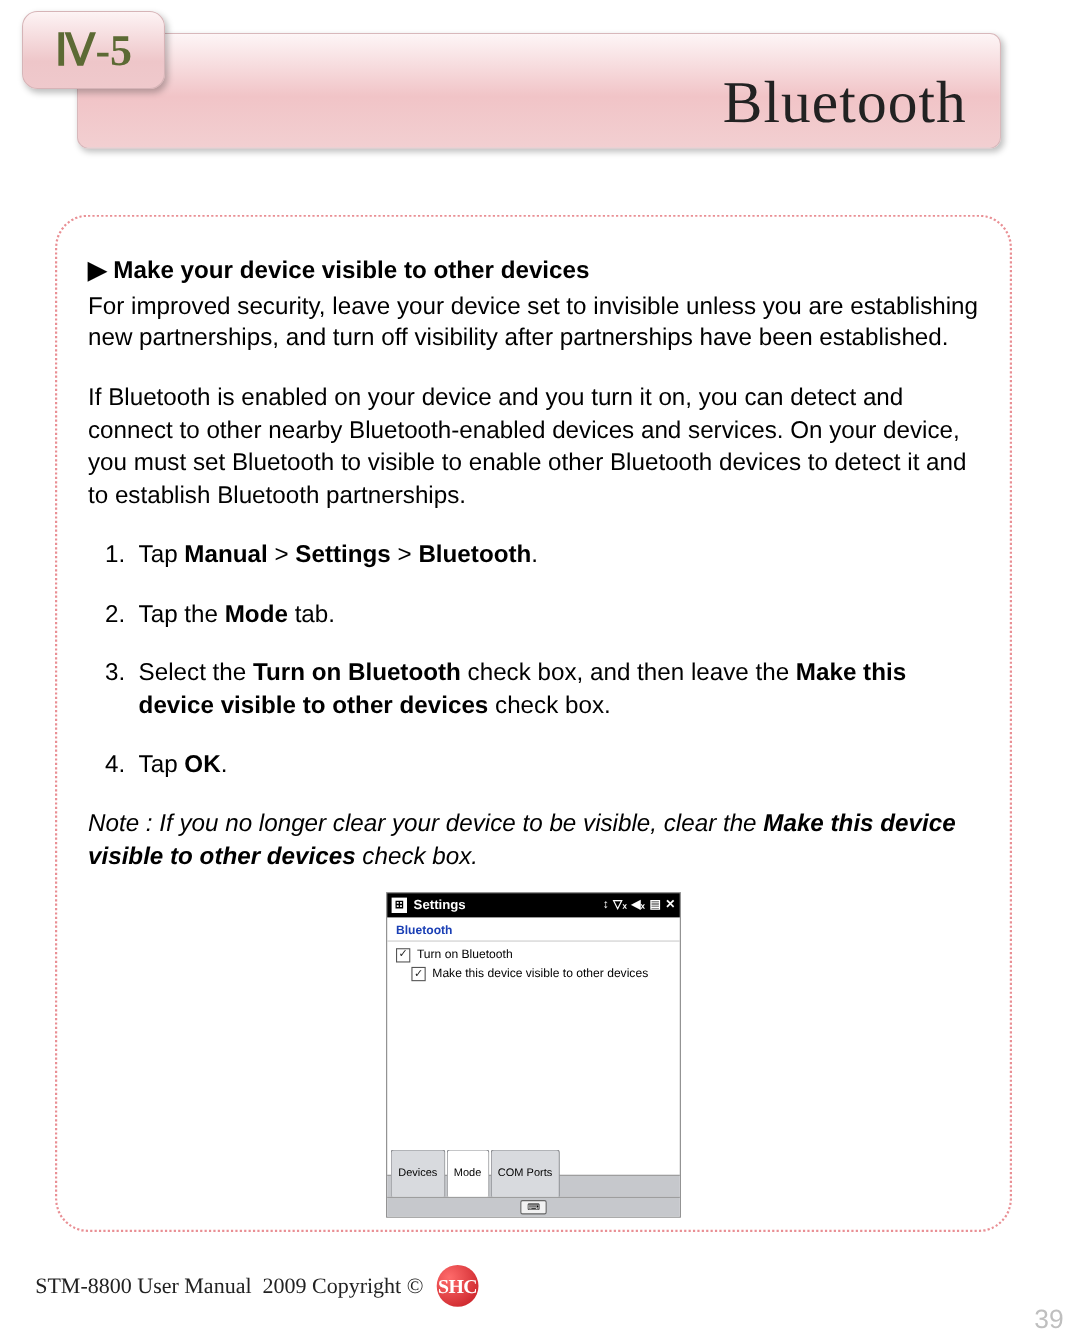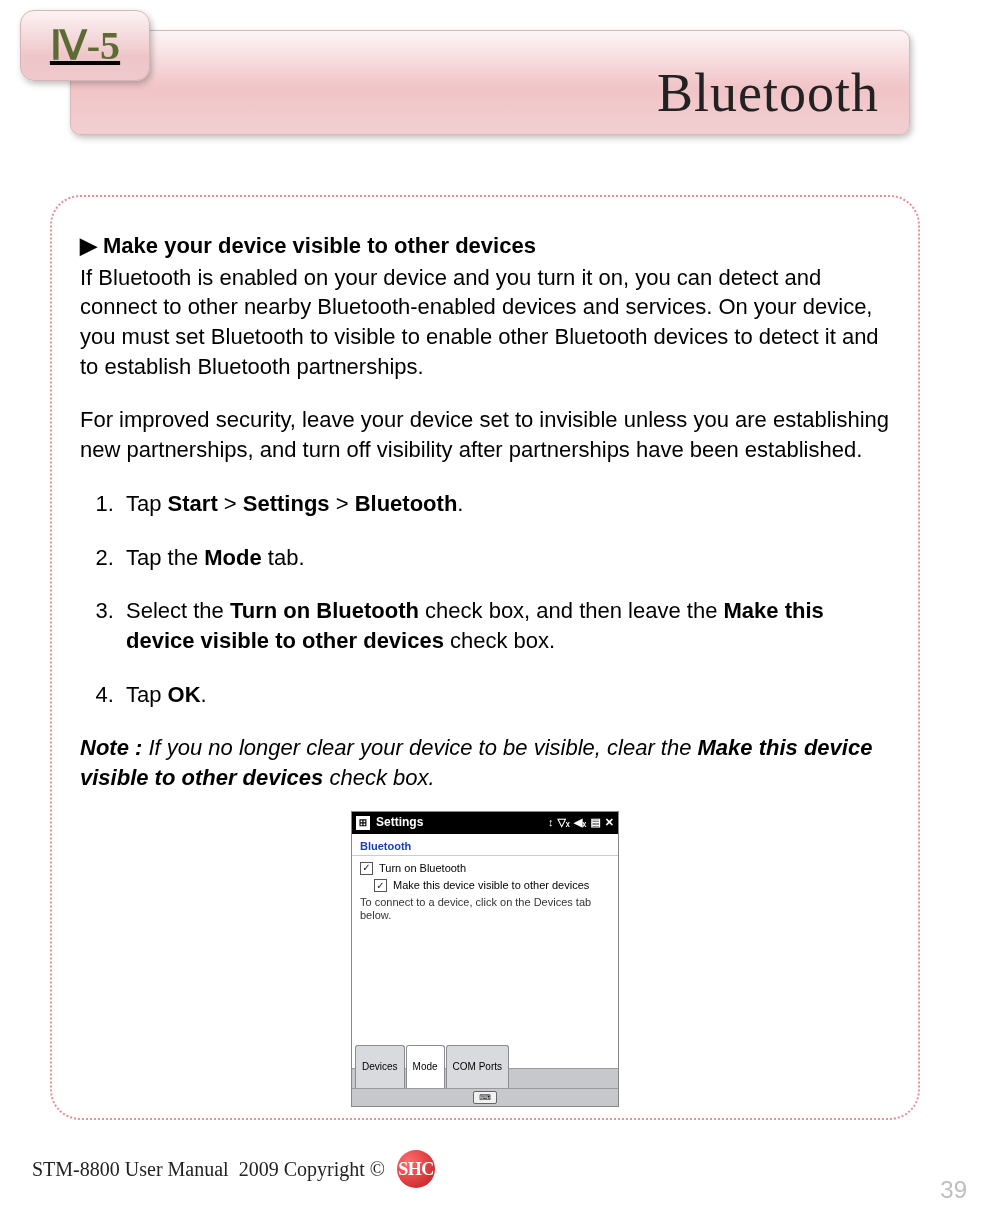--- a/index.html
+++ b/index.html
@@ -40,21 +40,20 @@
     left: 20px;
     width: 130px;
     height: 71px;
     background: linear-gradient(to bottom, #fdf3f4 0%, #eec6c9 65%, #efc9cc 100%);
     border: 1px solid #d6b4b7;
     border-radius: 14px;
     box-shadow: 2px 3px 6px rgba(0,0,0,0.25);
     display: flex;
     align-items: center;
     justify-content: center;
-    text-decoration: underline;
   }
   .chapter-label {
     font-family: Georgia, "Times New Roman", serif;
     font-size: 40px;
     font-weight: bold;
     color: #5c6a34;
   }
 
   
   .content-box {
@@ -69,21 +68,21 @@
     font-size: 22px;
     line-height: 1.35;
     color: #000;
   }
   .section-head { font-weight: bold; margin-bottom: 2px; }
   .para { margin-bottom: 24px; }
   ol.steps { list-style: decimal; padding-left: 40px; }
   ol.steps li { margin-bottom: 24px; padding-left: 6px; }
   .b { font-weight: bold; }
   .note-line { margin-bottom: 18px; }
-  .note-label { font-weight: bold; font-style: italic; text-align: center; }
+  .note-label { font-weight: normal; font-style: italic; text-align: center; }
   .note-body { font-style: italic; }
   .note-emph { font-weight: bold; font-style: italic; }
 
   
   .shot {
     width: 268px;
     margin: 0 auto;
     border: 1px solid #888;
     background: #fff;
     font-size: 11px;
@@ -169,44 +168,44 @@
     background: radial-gradient(circle at 30% 30%, #ff6b6b, #c2181f);
     color: #fff; font-weight: bold; font-size: 18px;
     display: flex; align-items: center; justify-content: center;
     margin-left: 4px;
     font-family: Liberation Serif, serif;
     letter-spacing: -0.5px;
   }
   .page-num {
     position: absolute;
     right: 18px;
-    bottom: 16px;
+    bottom: 6px;
     color: #bfbfbf;
     font-size: 24px;
     font-family: Arial, sans-serif;
   }
 </style>
 </head>
 <body>
 
 <div class="header-bar">
   <span class="header-title">Bluetooth</span>
 </div>
 <div class="chapter-tab">
   <span class="chapter-label">Ⅳ-5</span>
 </div>
 
 <div class="content-box">
   <div class="section-head">▶ Make your device visible to other devices</div>
+  <div class="para">For improved security, leave your device set to invisible unless you are establishing new partnerships, and turn off visibility after partnerships have been established.</div>
   <div class="para">If Bluetooth is enabled on your device and you turn it on, you can detect and connect to other nearby Bluetooth-enabled devices and services. On your device, you must set Bluetooth to visible to enable other Bluetooth devices to detect it and to establish Bluetooth partnerships.</div>
-  <div class="para">For improved security, leave your device set to invisible unless you are establishing new partnerships, and turn off visibility after partnerships have been established.</div>
 
   <ol class="steps">
     <li>
-      <span>Tap </span><span class="b">Start</span><span> &gt; </span><span class="b">Settings</span><span> &gt; </span><span class="b">Bluetooth</span><span>.</span>
+      <span>Tap </span><span class="b">Manual</span><span> &gt; </span><span class="b">Settings</span><span> &gt; </span><span class="b">Bluetooth</span><span>.</span>
     </li>
     <li>
       <span>Tap the </span><span class="b">Mode</span><span> tab.</span>
     </li>
     <li>
       <span>Select the </span><span class="b">Turn on Bluetooth</span><span> check box, and then leave the </span><span class="b">Make this device visible to other devices</span><span> check box.</span>
     </li>
     <li>
       <span>Tap </span><span class="b">OK</span><span>.</span>
     </li>
@@ -230,21 +229,20 @@
     <div class="shot-heading">Bluetooth</div>
     <div class="shot-body">
       <div class="cb-row">
         <span class="cb">✓</span>
         <span class="cb-label">Turn on Bluetooth</span>
       </div>
       <div class="cb-row">
         <span class="cb indent">✓</span>
         <span class="cb-label">Make this device visible to other devices</span>
       </div>
-      <div class="shot-hint">To connect to a device, click on the Devices tab below.</div>
     </div>
     <div class="shot-tabs">
       <span class="shot-tab">Devices</span>
       <span class="shot-tab active">Mode</span>
       <span class="shot-tab">COM Ports</span>
     </div>
     <div class="shot-footer">
       <span class="kbd-btn">⌨</span>
     </div>
   </div>

